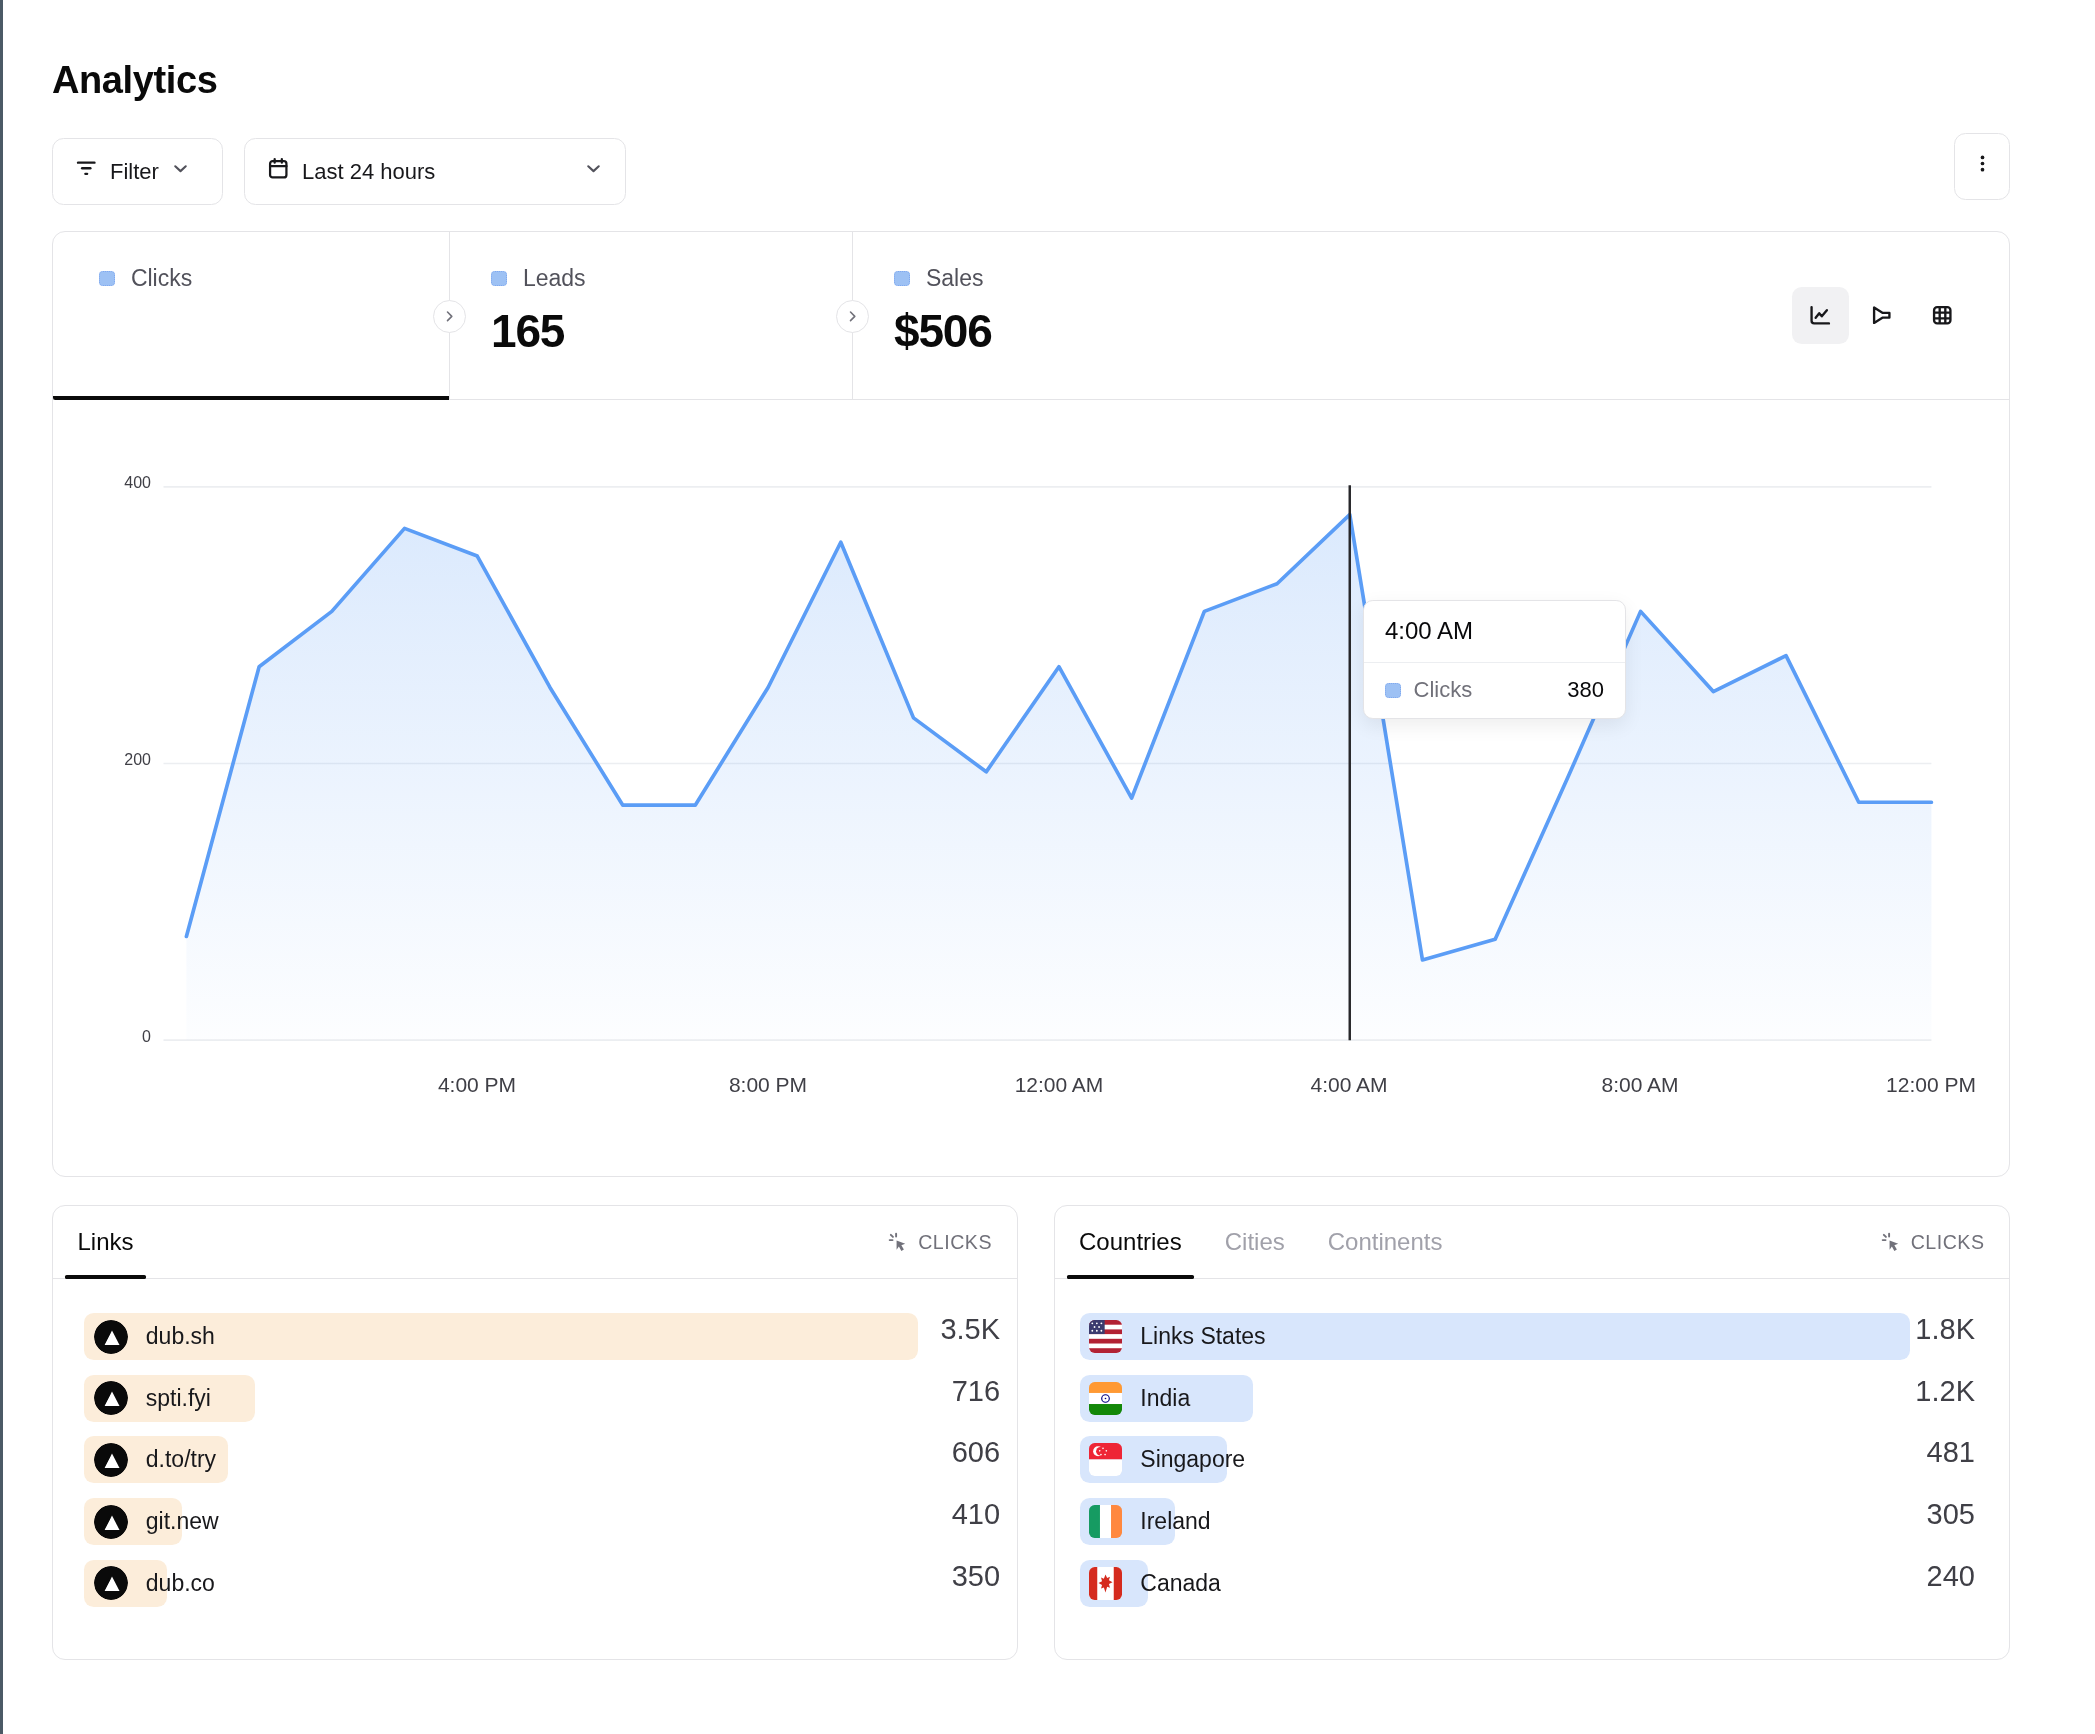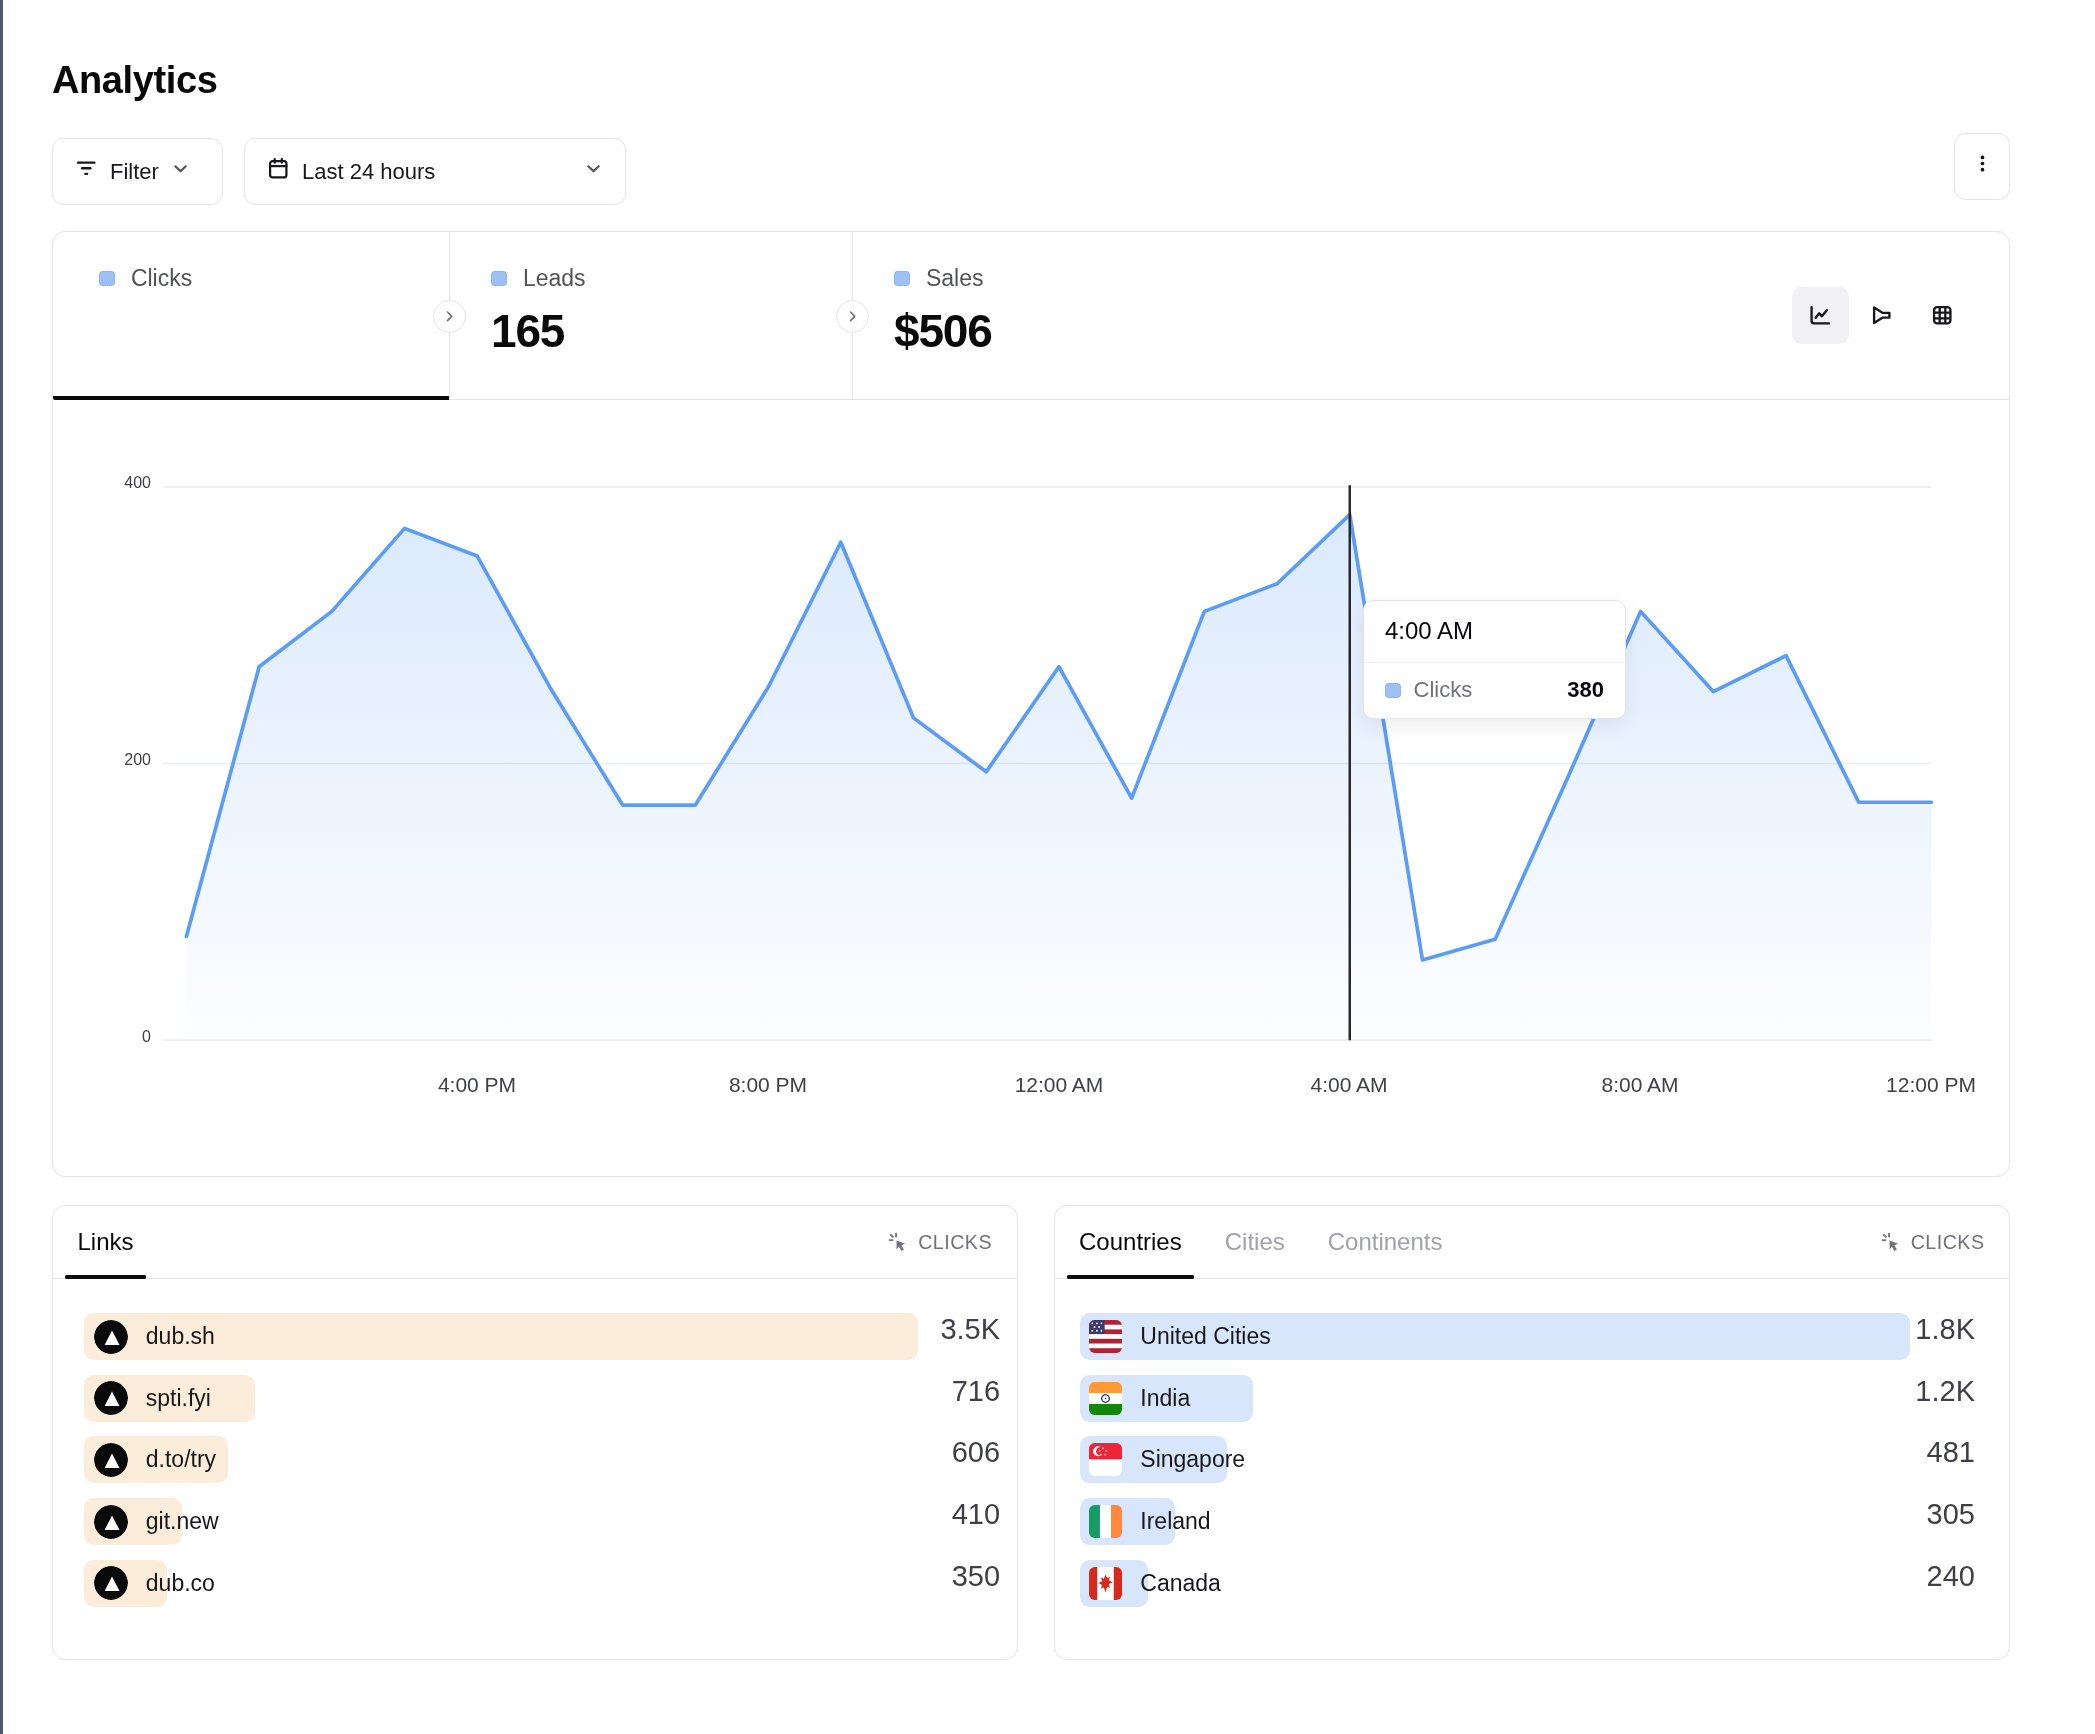--- a/index.html
+++ b/index.html
@@ -37,21 +37,21 @@
 
   .chart-wrap { position:relative; height:777px; }
   .chart-wrap svg.plot { position:absolute; left:0; top:0; }
   .ylab { position:absolute; width:98px; text-align:right; font-size:16px; color:#3f3f46; }
   .xlab { position:absolute; top:673px; transform:translateX(-50%); font-size:21px; color:#3f3f46; white-space:nowrap; }
 
   .tooltip { position:absolute; width:263px; background:#fff; border:0.8px solid #e4e4e7; border-radius:9.8px; box-shadow:0 6.5px 19.6px rgba(0,0,0,0.07); z-index:5; }
   .tooltip-head { padding:16.4px 21px; font-size:24px; font-weight:500; color:#09090b; border-bottom:0.8px solid #eceef1; }
   .tooltip-row { padding:14.7px 21px; display:flex; align-items:center; gap:13px; font-size:22px; }
   .tooltip-row .t-label { color:#71717a; flex:1; }
-  .tooltip-row .t-value { font-weight:700; color:#09090b; }
+  .tooltip-row .t-value { font-weight:400; color:#09090b; }
 
   .panels { display:flex; gap:36px; margin-top:28px; }
   .panel { height:455px; position:relative; }
   .panel-links { width:966px; }
   .panel-countries { width:957px; }
   .panel-head { height:73px; border-bottom:0.8px solid #e4e4e7; display:flex; align-items:center; padding:0 24.5px; gap:43px; }
   .tab { position:relative; height:73px; display:flex; align-items:center; font-size:24px; color:#a1a1aa; cursor:pointer; white-space:nowrap; }
   .tab.active { color:#0a0a0a; font-weight:500; }
   .tab.active::after { content:""; position:absolute; left:-12.3px; right:-12.3px; bottom:-0.8px; height:4.1px; background:#0a0a0a; border-radius:1.6px; }
   .metric { margin-left:auto; display:flex; align-items:center; gap:8.2px; font-size:19.6px; letter-spacing:0.5px; color:#71717a; font-weight:500; }
@@ -362,21 +362,21 @@
                       <circle cx="9.5" cy="4" r="1.1"></circle>
                       <circle cx="15" cy="4" r="1.1"></circle>
                       <circle cx="6.7" cy="8.5" r="1.1"></circle>
                       <circle cx="12.2" cy="8.5" r="1.1"></circle>
                       <circle cx="4" cy="13" r="1.1"></circle>
                       <circle cx="9.5" cy="13" r="1.1"></circle>
                       <circle cx="15" cy="13" r="1.1"></circle>
                     </g>
                   </svg>
                 </span>
-                <span class="row-label">United Cities</span>
+                <span class="row-label">Links States</span>
               </div>
             </div>
             <div class="row-value">1.8K</div>
           </div>
           <div class="row">
             <div class="bar-area">
               <div class="bar" style="width: 20.9%; background: rgb(216, 230, 252);"></div>
               <div class="bar-content">
                 <span class="flag">
                   <svg width="33" height="33" viewBox="0 0 40 40">

